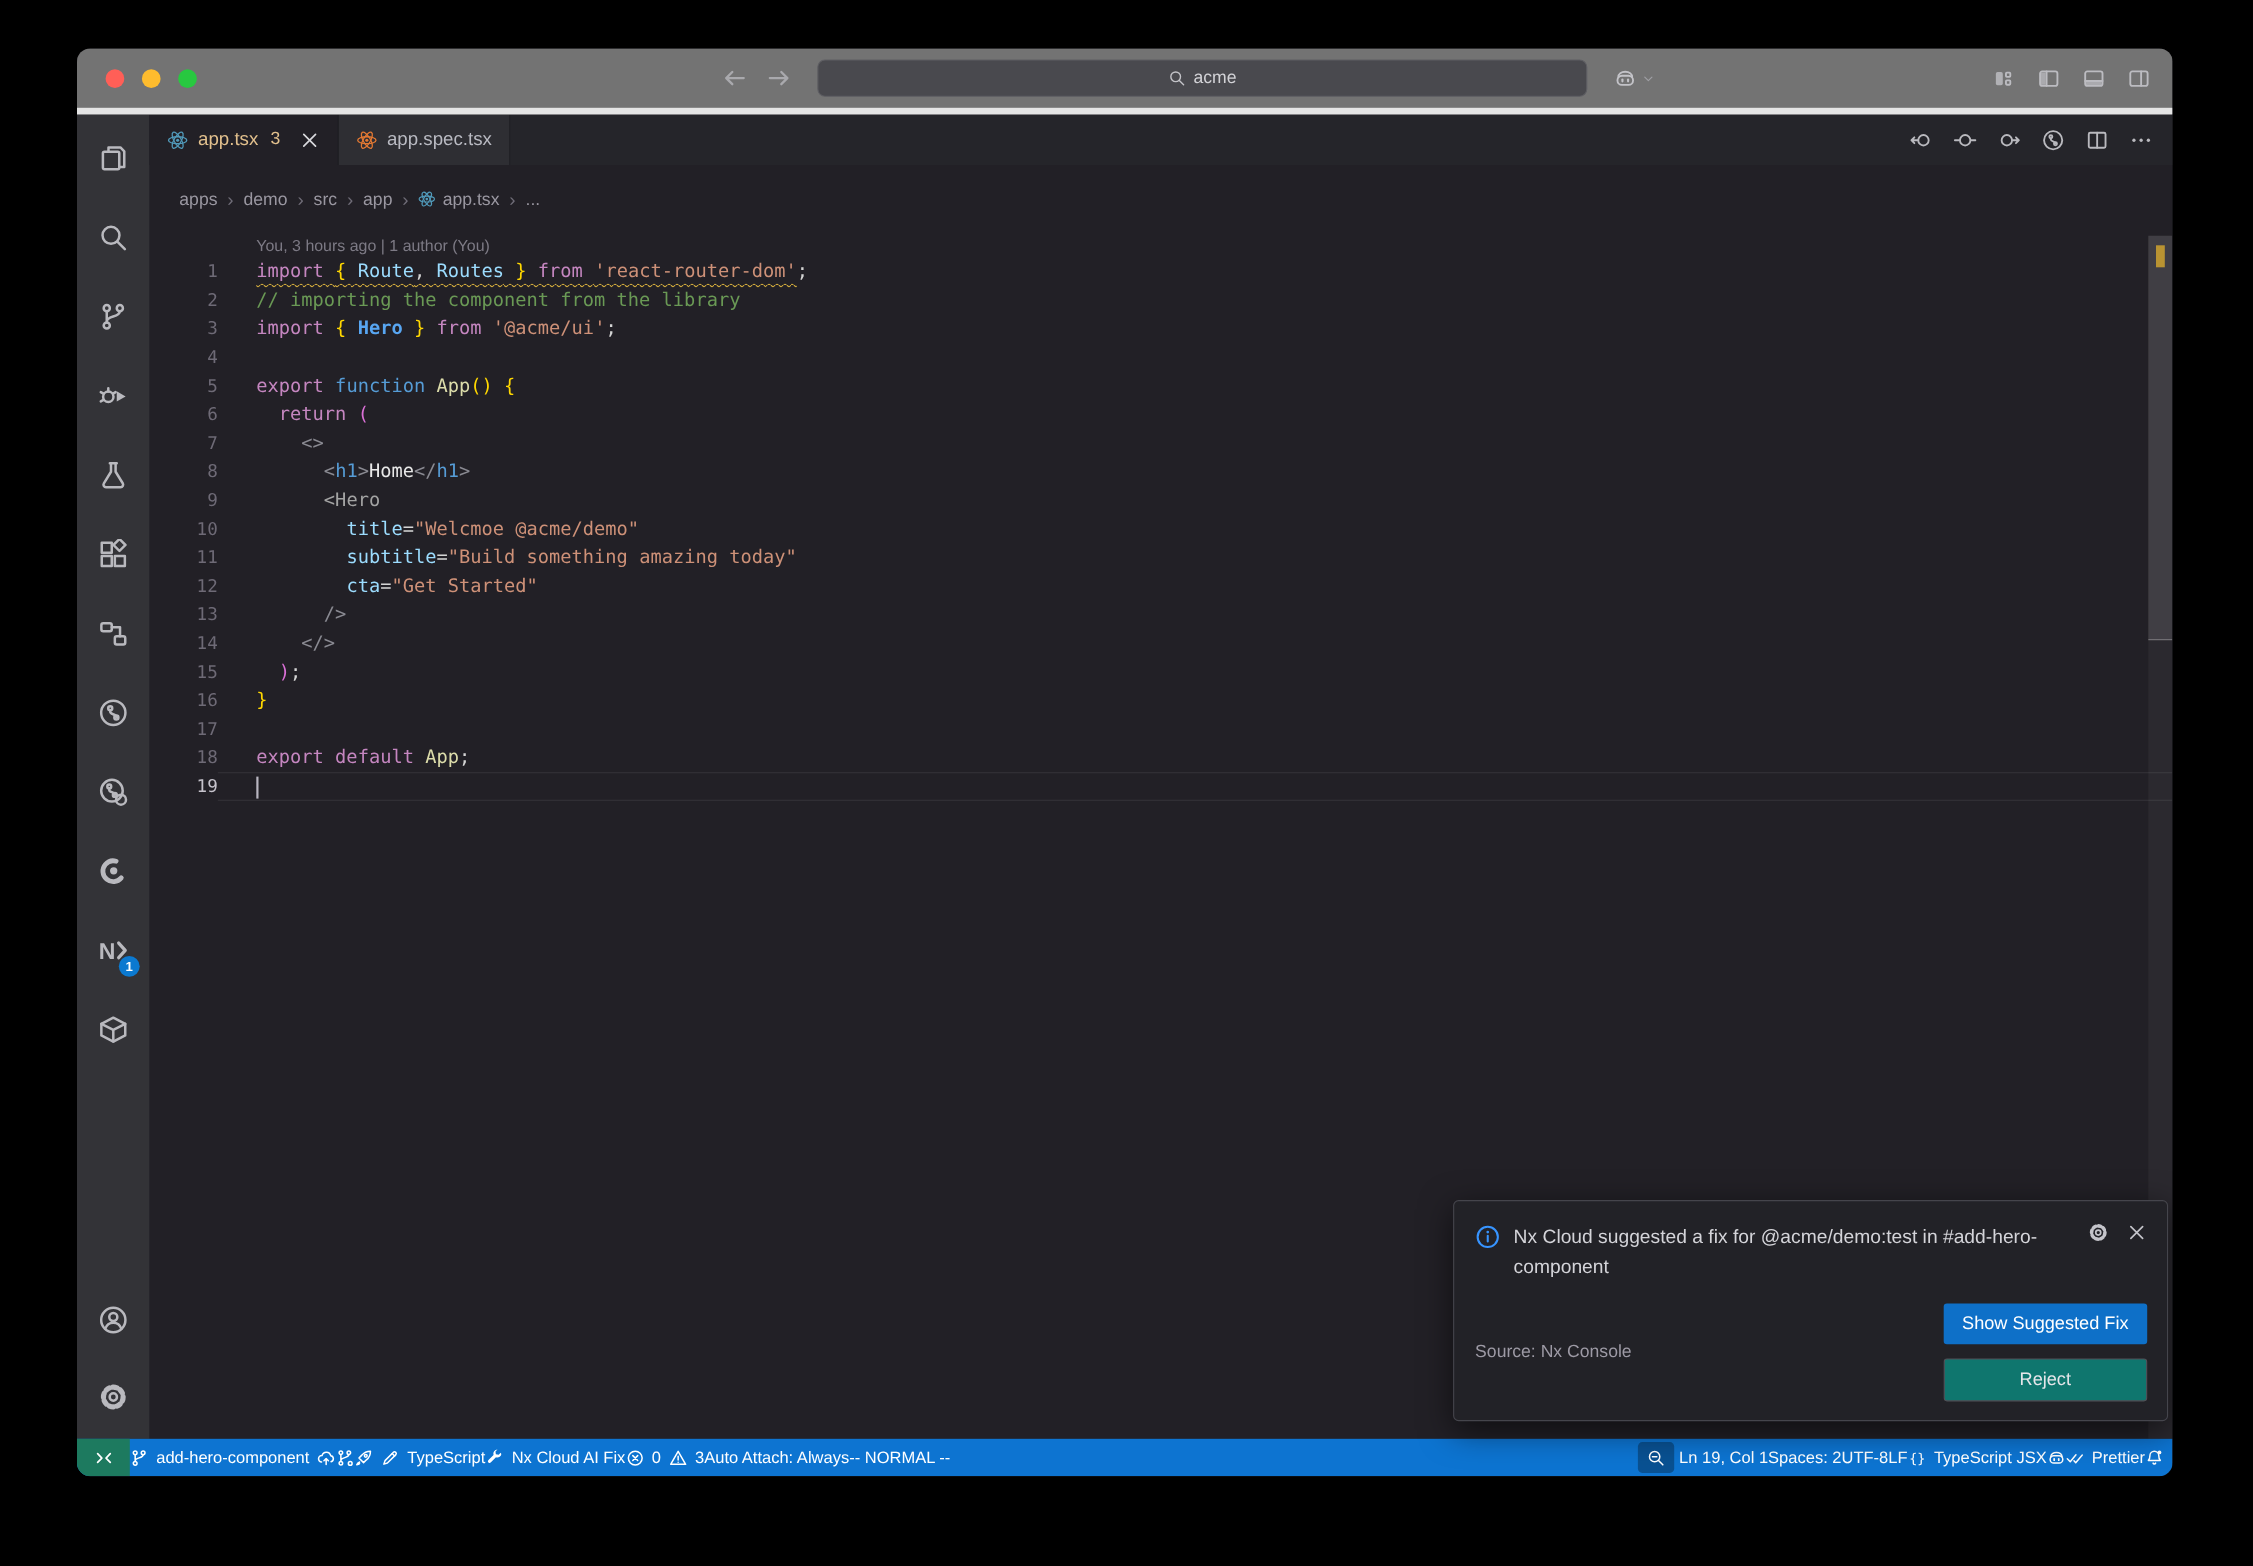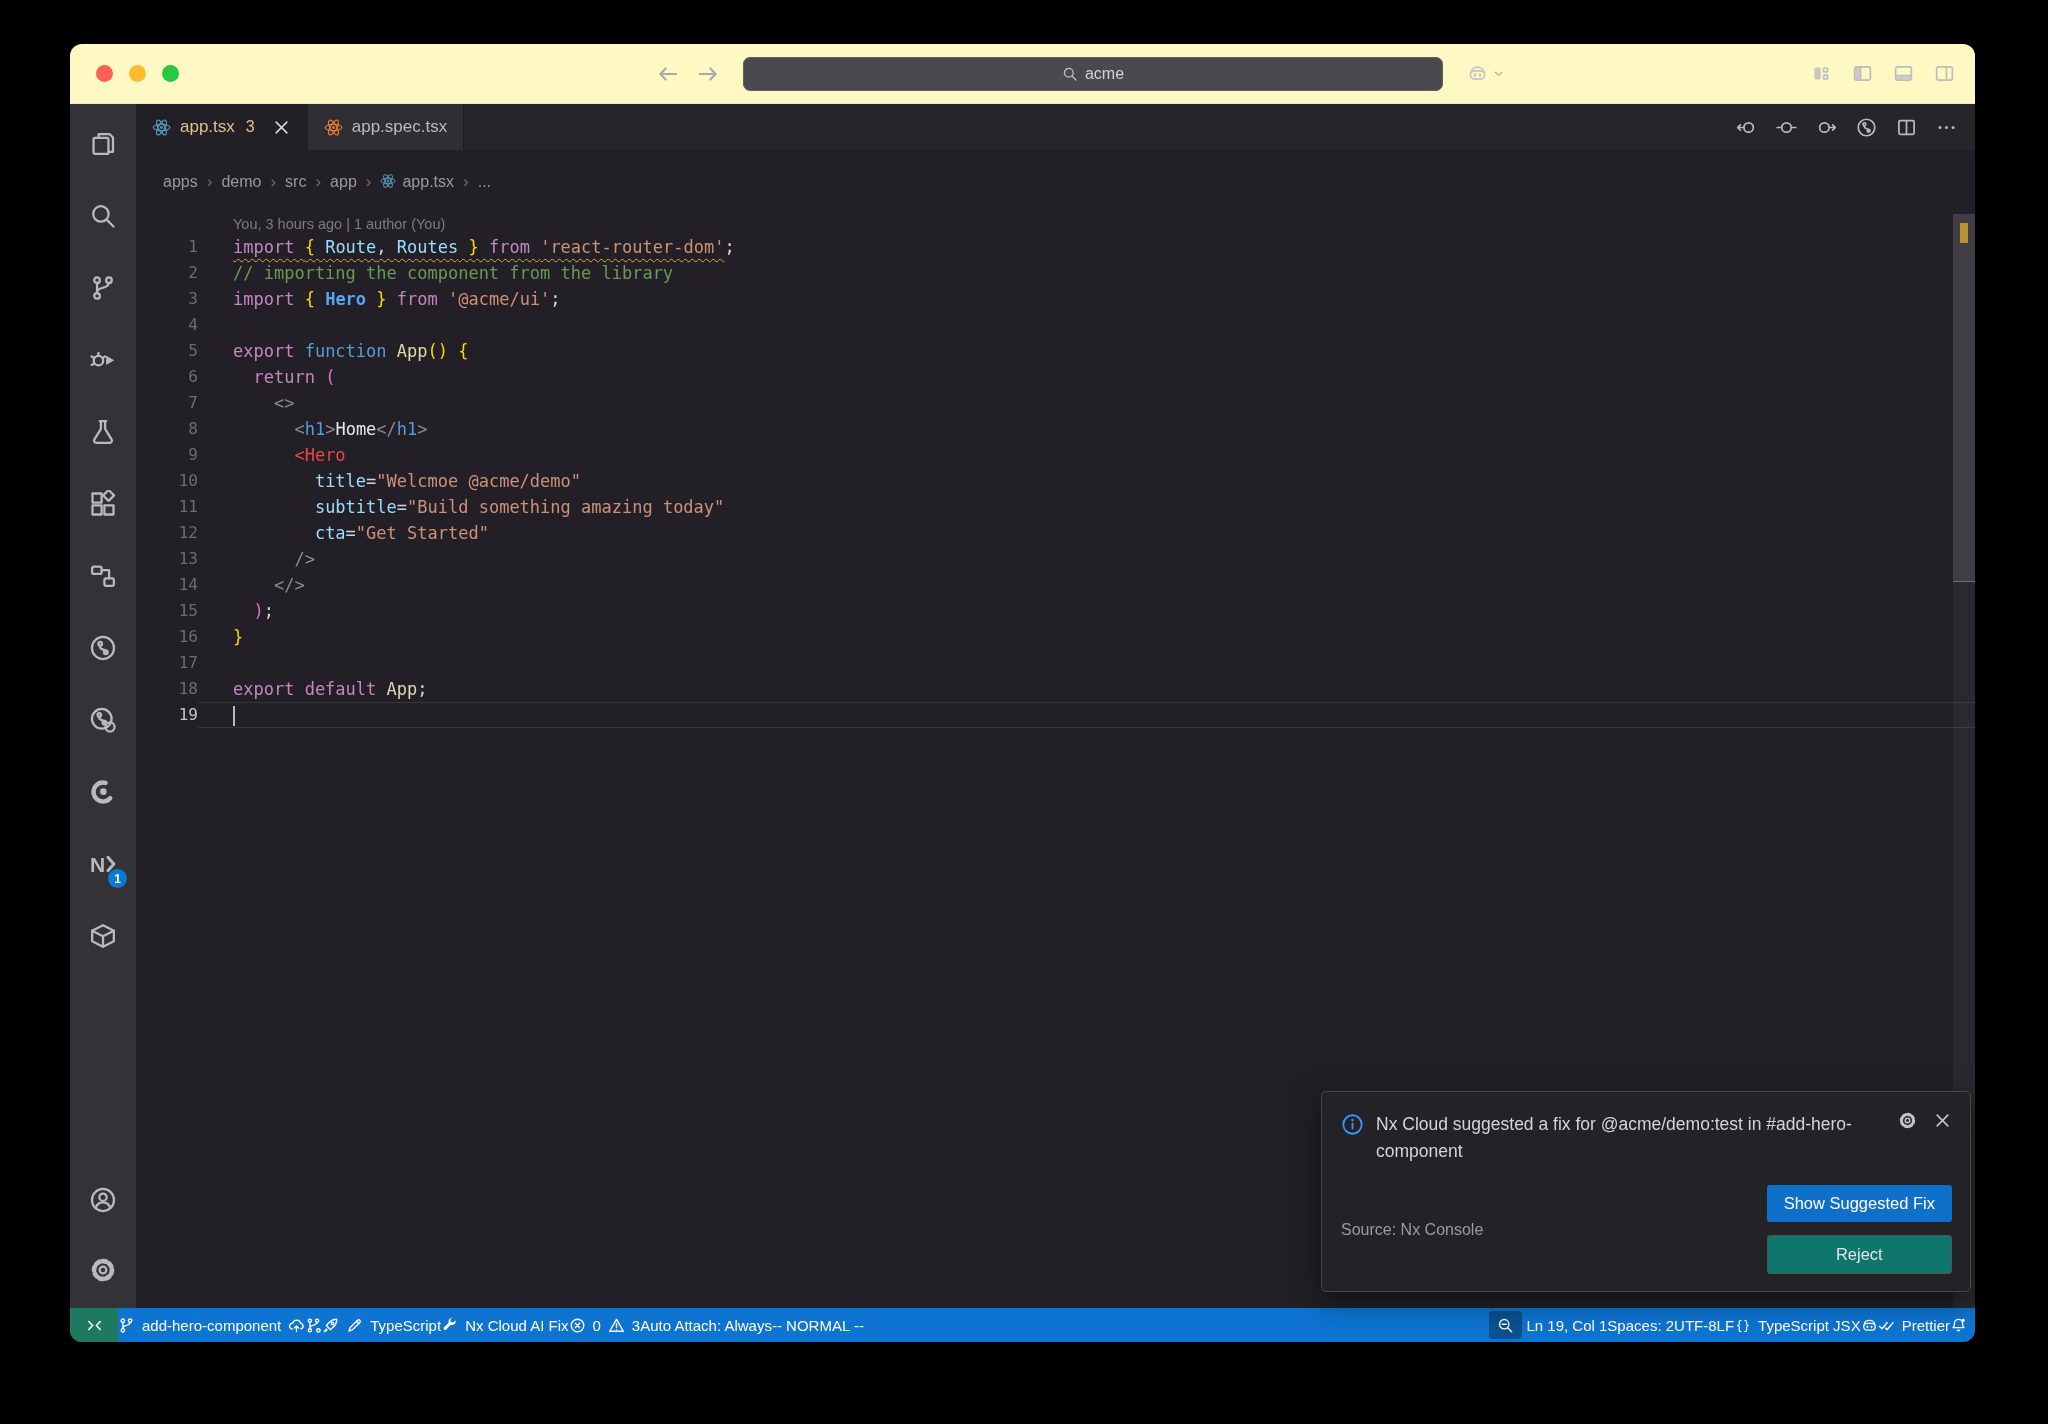--- a/index.html
+++ b/index.html
@@ -5,22 +5,22 @@
   * { margin:0; padding:0; box-sizing:border-box; }
   html,body { background:#000; }
   body { width:2048px; height:1424px; position:relative; overflow:hidden;
          font-family:"Liberation Sans", sans-serif; }
 
   .window { position:absolute; left:70px; top:44px; width:1905px; height:1298px;
             background:#222026; border-radius:12px; overflow:hidden;
             box-shadow:0 22px 70px rgba(0,0,0,.65); display:flex; flex-direction:column; }
 
   
-  .titlebar { height:60px; flex:none; background:#fef9c3; position:relative;
-              display:flex; align-items:center; border-bottom:1px solid #e5e5e5; }
+  .titlebar { height:60px; flex:none; background:#737373; position:relative;
+              display:flex; align-items:center; border-bottom:6px solid #e5e5e5; }
   .traffic { display:flex; gap:16px; margin-left:26px; }
   .tl-dot { width:17px; height:17px; border-radius:50%; }
   .tl-red { background:#ff5f57; } .tl-yellow { background:#febc2e; } .tl-green { background:#28c840; }
   .center-group { position:absolute; left:585px; top:0; height:100%; display:flex; align-items:center; gap:14px; }
   .nav-arrow { width:26px; height:26px; color:#a9a9ad; }
   .command-center { width:700px; height:34px; background:#49494e; border:1px solid #5e5e63;
                     border-radius:7px; display:flex; align-items:center; justify-content:center;
                     gap:7px; color:#d2d2d6; font-size:16px; margin-left:8px; }
   .command-center .icn { width:16px; height:16px; color:#c2c2c7; }
   .copilot-menu { display:flex; align-items:center; gap:4px; margin-left:10px; color:#c3c3c8; }
@@ -71,21 +71,21 @@
   .line { display:flex; height:26px; line-height:26px; font-size:17px; }
   .gutter { width:62px; flex:none; text-align:right; color:#6e6a76; font-size:16px; }
   .lc { flex:1; padding-left:35px; white-space:pre; position:relative; color:#d4d4d4; }
   .line.cur .gutter { color:#c6c3cc; }
   .line.cur .lc { border-top:1px solid rgba(255,255,255,.09); border-bottom:1px solid rgba(255,255,255,.09); }
   .cursor { position:absolute; left:35px; top:3px; width:2px; height:20px; background:#b8b5c0; }
 
   .tk-kw{color:#C586C0} .tk-b1{color:#FFD700} .tk-b2{color:#DA70D6}
   .tk-var{color:#9CDCFE} .tk-cls{color:#58A6F2;font-weight:bold}
   .tk-str{color:#CE9178} .tk-com{color:#6A9955} .tk-tag{color:#569CD6}
-  .tk-comp{color:#ef4444} .tk-attr{color:#9CDCFE} .tk-fn{color:#DCDCAA}
+  .tk-comp{color:#a3a3a3} .tk-attr{color:#9CDCFE} .tk-fn{color:#DCDCAA}
   .tk-txt{color:#d4d4d4} .tk-bold{color:#e8e8e8;font-weight:normal} .tk-punc{color:#8a8a92}
   .tk-warn { text-decoration:underline wavy #cfa93c; text-decoration-thickness:1.2px; text-underline-offset:5px; }
 
   .scrollbar { position:absolute; right:0; top:0; bottom:0; width:22px; background:rgba(255,255,255,.045); }
   .sb-thumb { position:absolute; left:0; right:0; top:0; height:368px; background:rgba(255,255,255,.10);
               border-bottom:1px solid rgba(255,255,255,.25); }
   .sb-marker { position:absolute; left:7px; top:9px; width:8px; height:20px; background:#b99332; }
 
   
   .statusbar { height:34px; flex:none; background:#0d74d1; display:flex; align-items:stretch;

